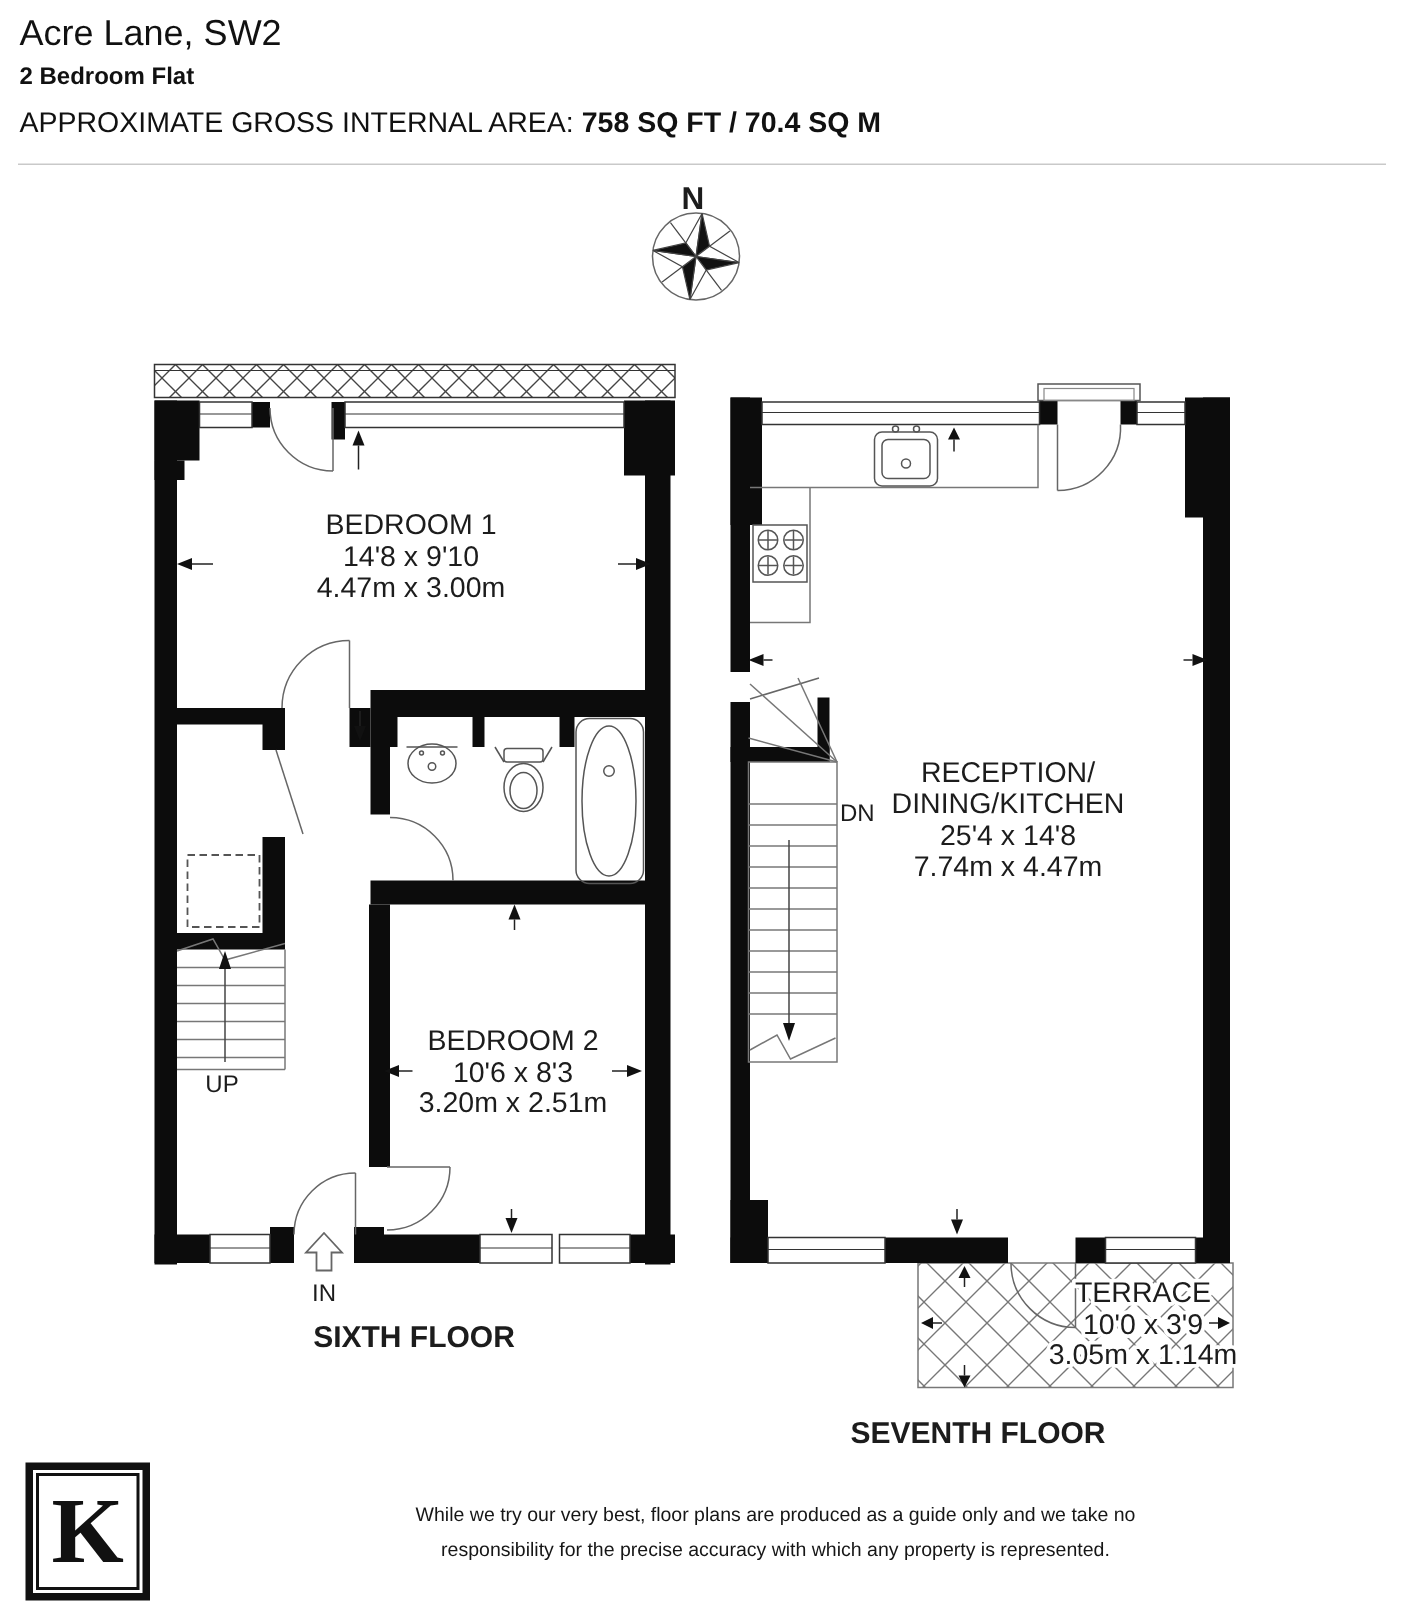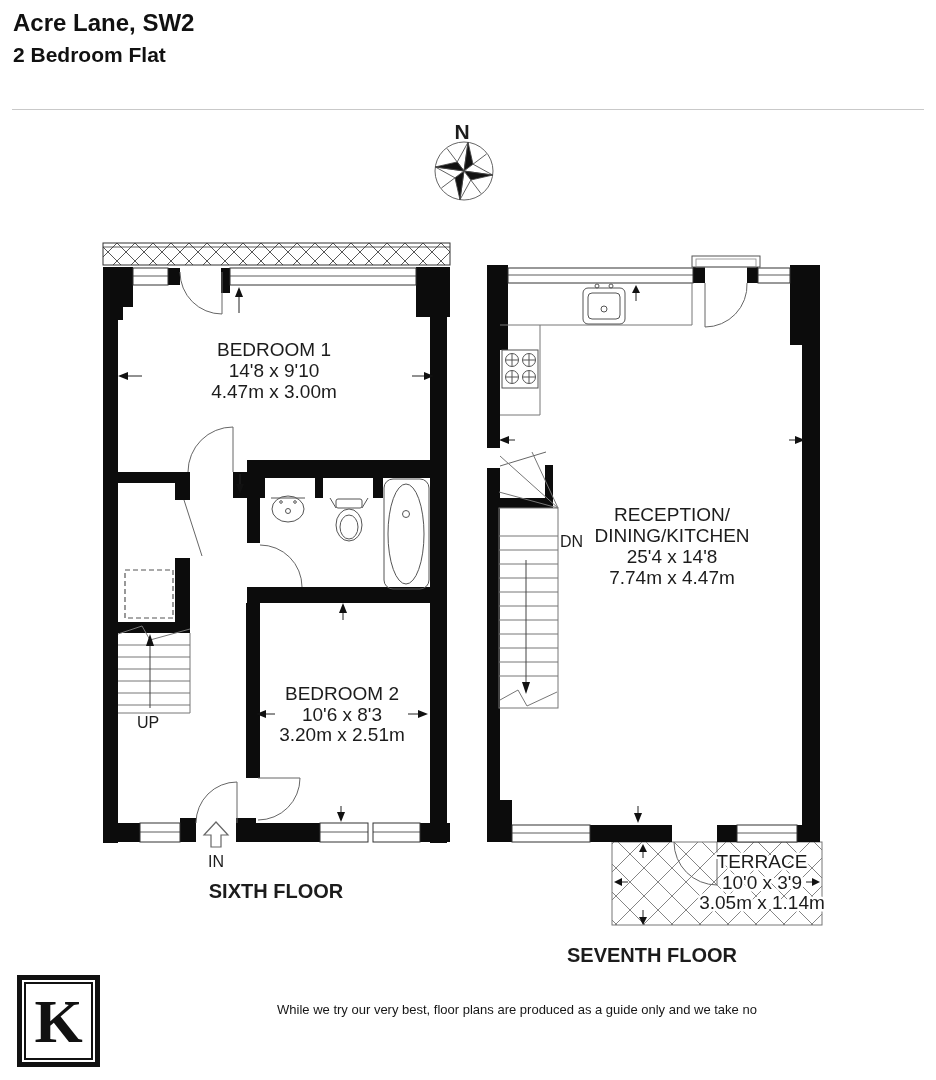--- a/index.html
+++ b/index.html
@@ -1,20 +1,20 @@
 <!DOCTYPE html>
 <html><head>
 <meta charset="utf-8">
 <style>
   html,body{margin:0;padding:0;background:#fff;}
   .page{position:relative;width:936px;height:1080px;background:#ffffff;overflow:hidden;
         font-family:"Liberation Sans","DejaVu Sans",sans-serif;color:#111;}
   .hdr{position:absolute;left:13px;top:8px;line-height:1.25;}
-  .hdr .title{font-size:24px;font-weight:bold;}
-  .hdr .subtitle{font-size:21px;font-weight:bold;margin-top:4px;}
+  .hdr .title{font-size:24px;font-weight:normal;}
+  .hdr .subtitle{font-size:16px;font-weight:bold;margin-top:4px;}
   .hdr .area{font-size:19px;margin-top:9px;}
   .hdr .area b{font-weight:bold;}
   .rule{position:absolute;left:12px;right:12px;top:109px;height:1px;background:#c9c9c9;}
   svg text{font-family:"Liberation Sans","DejaVu Sans",sans-serif;fill:#1c1c1c;}
   svg .room{font-size:19px;}
   svg .floorlbl{font-size:20px;font-weight:bold;}
   svg .small{font-size:16px;}
   svg .halo{paint-order:stroke;stroke:#ffffff;stroke-width:5px;stroke-linejoin:round;}
   .klogo{position:absolute;left:17px;top:975px;width:83px;height:92px;border:5px solid #111;
          box-sizing:border-box;display:flex;align-items:center;justify-content:center;}
@@ -25,20 +25,21 @@
          font-size:13px;line-height:23px;color:#161616;}
 </style>
 </head>
 <body>
 
 <div class="page">
 
   <div class="hdr">
     <div class="title">Acre Lane, SW2</div>
     <div class="subtitle">2 Bedroom Flat</div>
+    <div class="area"><span>APPROXIMATE GROSS INTERNAL AREA:</span> <b>758 SQ FT / 70.4 SQ M</b></div>
   </div>
   <div class="rule"></div>
 
   <svg width="936" height="1080" viewBox="0 0 936 1080" style="position:absolute;left:0;top:0;">
     <defs>
       <pattern id="hx" width="18" height="18" patternUnits="userSpaceOnUse">
         <line x1="0" y1="0" x2="18" y2="18" stroke="#444" stroke-width="0.9"></line>
         <line x1="18" y1="0" x2="0" y2="18" stroke="#444" stroke-width="0.9"></line>
       </pattern>
       <pattern id="ht" width="28" height="28" patternUnits="userSpaceOnUse">
@@ -321,15 +322,16 @@
       <text class="room halo" x="762" y="909" text-anchor="middle">3.05m x 1.14m</text>
       <text class="floorlbl" x="652" y="962" text-anchor="middle">SEVENTH FLOOR</text>
     </g>
   </svg>
 
   <div class="klogo">
     <div class="klogo-inner">K</div>
   </div>
   <div class="disclaimer">
     <div>While we try our very best, floor plans are produced as a guide only and we take no</div>
+    <div>responsibility for the precise accuracy with which any property is represented.</div>
   </div>
 
 </div>
 
 </body></html>

